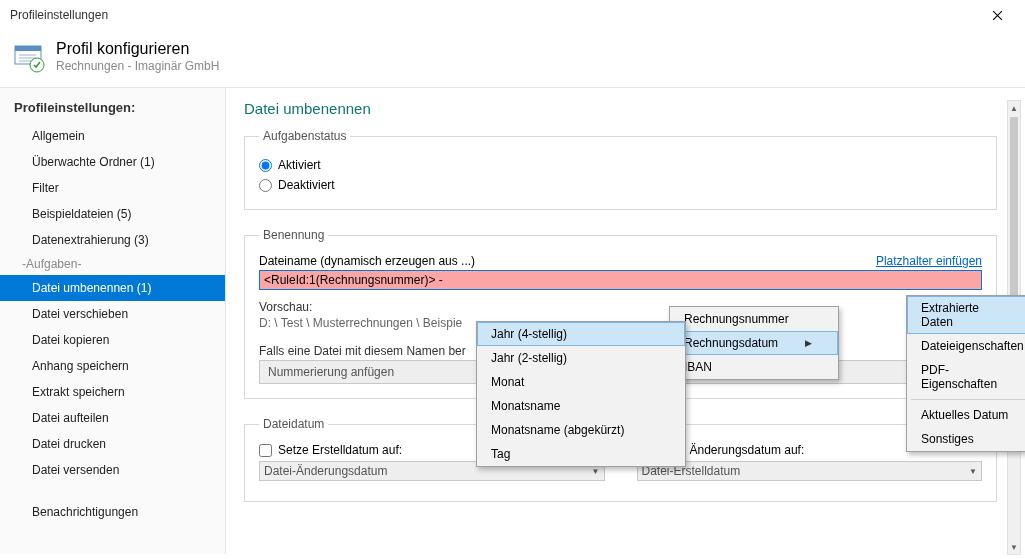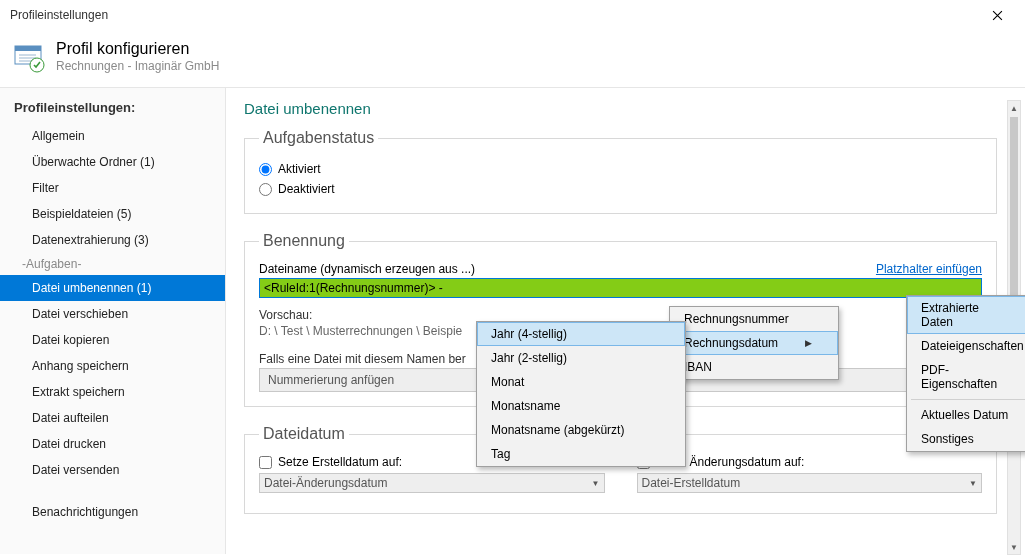--- a/index.html
+++ b/index.html
@@ -27,28 +27,28 @@
 .content { flex: 1; padding: 8px 4px 8px 18px; overflow-y: auto; position: relative; background: #fff; }
 .content h2 { font-size: 15px; font-weight: 400; color: #0f766e; padding: 4px 0 12px; }
 
 .scrollbar { position: absolute; right: 4px; top: 100px; bottom: 4px; width: 14px; background: #f0f0f0; border: 1px solid #e0e0e0; }
 .scrollbar .thumb { position: absolute; left: 2px; right: 2px; top: 16px; height: 300px; background: #c8c8c8; }
 .scrollbar .arr { position: absolute; left: 0; right: 0; height: 14px; display: flex; align-items: center; justify-content: center; font-size: 8px; color: #606060; }
 .scrollbar .arr.up { top: 0; }
 .scrollbar .arr.dn { bottom: 0; }
 
 fieldset { border: 1px solid #d8d8d8; margin: 0 24px 18px 0; padding: 12px 14px 14px; }
-legend { padding: 0 4px; color: #555; font-size: 16px; }
+legend { padding: 0 4px; color: #555; font-size: 12px; }
 
 .radio-row { display: flex; align-items: center; gap: 6px; padding: 3px 0; }
 .radio-row input { margin: 0; }
 
 .label-row { display: flex; justify-content: space-between; align-items: flex-end; margin-bottom: 2px; }
 .link { color: #0066cc; text-decoration: underline; cursor: pointer; }
-.text-input { width: 100%; border: 1px solid #0078d7; background: #84cc16; padding: 2px 4px; font-size: 12px; color: #000; outline: none; }
+.text-input { width: 100%; border: 1px solid #0078d7; background: #fca5a5; padding: 2px 4px; font-size: 12px; color: #000; outline: none; }
 
 .vorschau-label { margin-top: 10px; color: #333; }
 .vorschau-path { color: #666; margin-top: 2px; }
 .falls { margin-top: 14px; color: #333; }
 .num-box { background: #eee; border: 1px solid #c8c8c8; color: #555; padding: 4px 8px; margin-top: 2px; }
 
 .date-row { display: flex; gap: 32px; }
 .date-col { flex: 1; }
 .chk-row { display: flex; align-items: center; gap: 6px; margin-bottom: 4px; }
 .chk-row input { margin: 0; }

